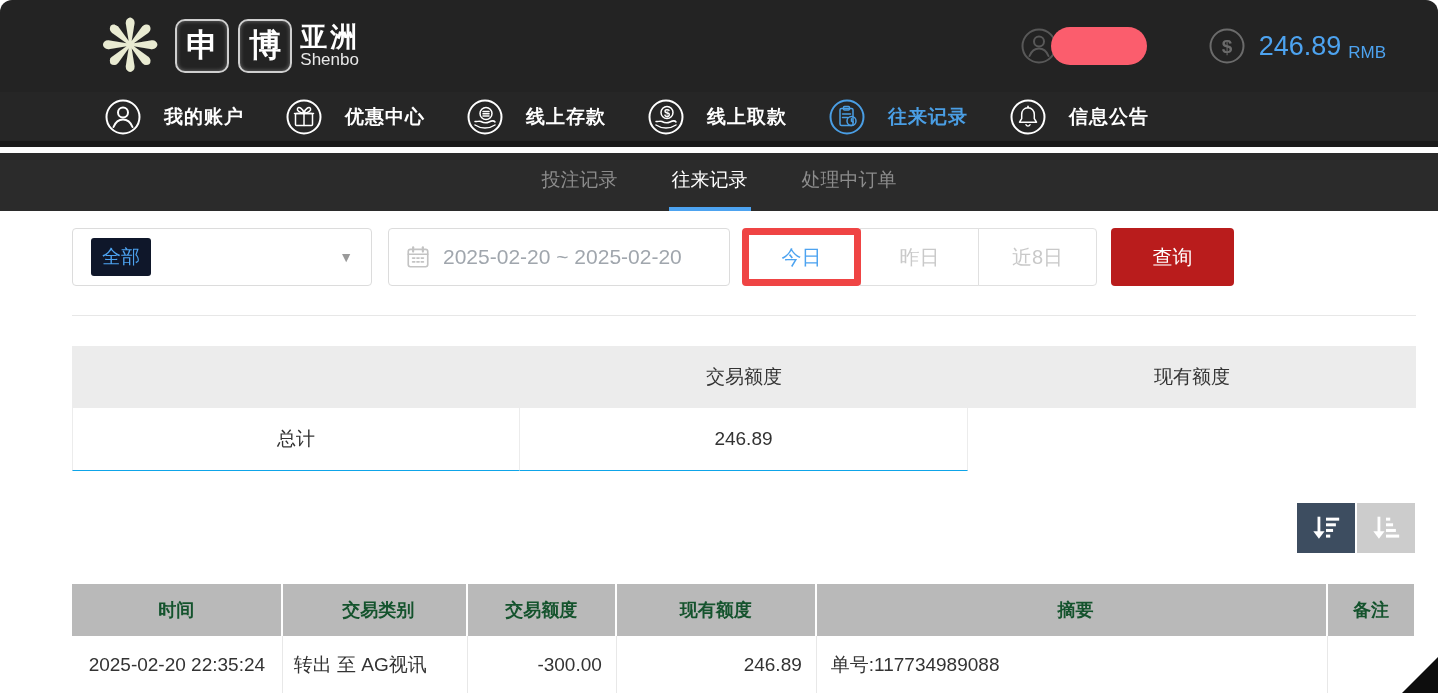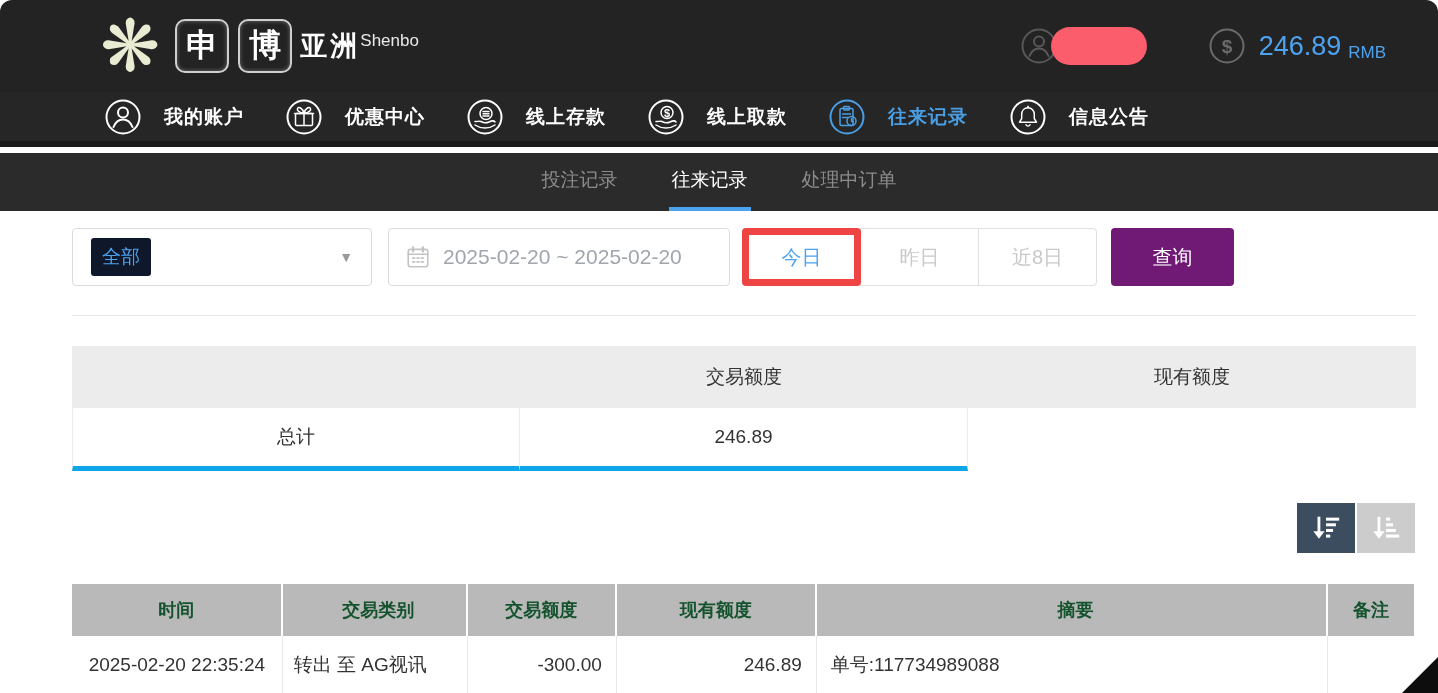--- a/index.html
+++ b/index.html
@@ -11,21 +11,21 @@
   .header { position:absolute; top:0; left:0; width:1438px; height:92px;
             background:#232323; border-radius:12px 12px 0 0;
             display:flex; align-items:center; }
   .logo { display:flex; align-items:center; margin-left:100px; }
   .logo-flower { font-size:72px; line-height:72px; color:#e9ebd2; margin-right:6px;
                  font-family:"DejaVu Sans",sans-serif; }
   .logo-box { width:54px; height:54px; border:2px solid #cfcfcf; border-radius:10px;
               color:#fff; font-size:32px; font-weight:700; display:flex; align-items:center;
               justify-content:center; margin-left:9px;
               box-shadow:inset 0 0 4px rgba(255,255,255,.35); }
-  .logo-right { display:flex; flex-direction:row; margin-left:8px; line-height:1.05; }
+  .logo-right { display:flex; flex-direction:column; margin-left:8px; line-height:1.05; }
   .logo-region { color:#fff; font-size:27px; font-weight:700; letter-spacing:3px; }
   .logo-sub { color:#e8e8e8; font-size:17px; }
 
   .header-right { margin-left:auto; margin-right:52px; display:flex; align-items:center; }
   .avatar-icon { width:36px; height:36px; color:#585858; }
   .user-pill { width:96px; height:38px; border-radius:19px; background:#fb5d6d; margin-left:-6px; }
   .balance { display:flex; align-items:center; margin-left:62px; }
   .coin-icon { width:36px; height:36px; color:#6b6b6b; margin-right:14px; }
   .balance-amount { color:#4da3f0; font-size:27px; }
   .balance-currency { color:#4da3f0; font-size:17px; margin-left:7px; padding-top:6px;margin-top:8px; }
@@ -56,33 +56,33 @@
               background:#fff; display:flex; align-items:center; padding:0 16px; cursor:pointer; }
   .cal-icon { width:26px; height:26px; color:#c3c3c3; margin-right:12px; }
   .date-text { color:#a0a6ad; font-size:21px; white-space:nowrap; }
   .range-group { display:flex; margin-left:12px; }
   .range-btn { width:119px; height:58px; background:#fff; border:1px solid #e0e0e0;
                color:#c9c9c9; font-size:20px; display:flex; align-items:center; justify-content:center;
                cursor:pointer; margin-left:-1px; }
   .range-btn:first-child { border-radius:4px 0 0 4px; margin-left:0; }
   .range-btn:last-child { border-radius:0 4px 4px 0; }
   .range-btn.active { border:7px solid #ef4444; color:#4da3f0; position:relative; z-index:2; border-radius:4px; }
-  .search-btn { width:123px; height:58px; margin-left:14px; background:#701a75; border:none;
+  .search-btn { width:123px; height:58px; margin-left:14px; background:#b91c1c; border:none;
                 border-radius:4px; color:#fff; font-size:20px; cursor:pointer;
                 display:flex; align-items:center; justify-content:center; }
 
   .divider { position:absolute; top:315px; left:72px; width:1344px; height:1px; background:#e7e7e7; }
 
   
   .summary { position:absolute; top:346px; left:72px; width:1344px; font-size:19px; color:#333; }
   .sum-head { display:flex; background:#ececec; height:62px; }
   .sum-head > div { width:33.333%; display:flex; align-items:center; justify-content:center; font-weight:500; }
   .sum-row { display:flex; background:#fff; height:63px; }
   .sum-row > div { width:33.333%; display:flex; align-items:center; justify-content:center;
-                   border-bottom:5px solid #0ea5e9; border-right:1px solid #ececec; }
+                   border-bottom:1px solid #0ea5e9; border-right:1px solid #ececec; }
   .sum-row > div:first-child { border-left:1px solid #ececec; }
 
   
   .sort-tools { position:absolute; top:503px; left:1297px; display:flex; gap:2px; }
   .sort-btn { width:58px; height:50px; border:none; display:flex; align-items:center;
               justify-content:center; cursor:pointer; }
   .sort-btn.desc { background:#3d4d60; }
   .sort-btn.asc  { background:#cccccc; }
   .sort-btn svg { width:32px; height:32px; }
 

